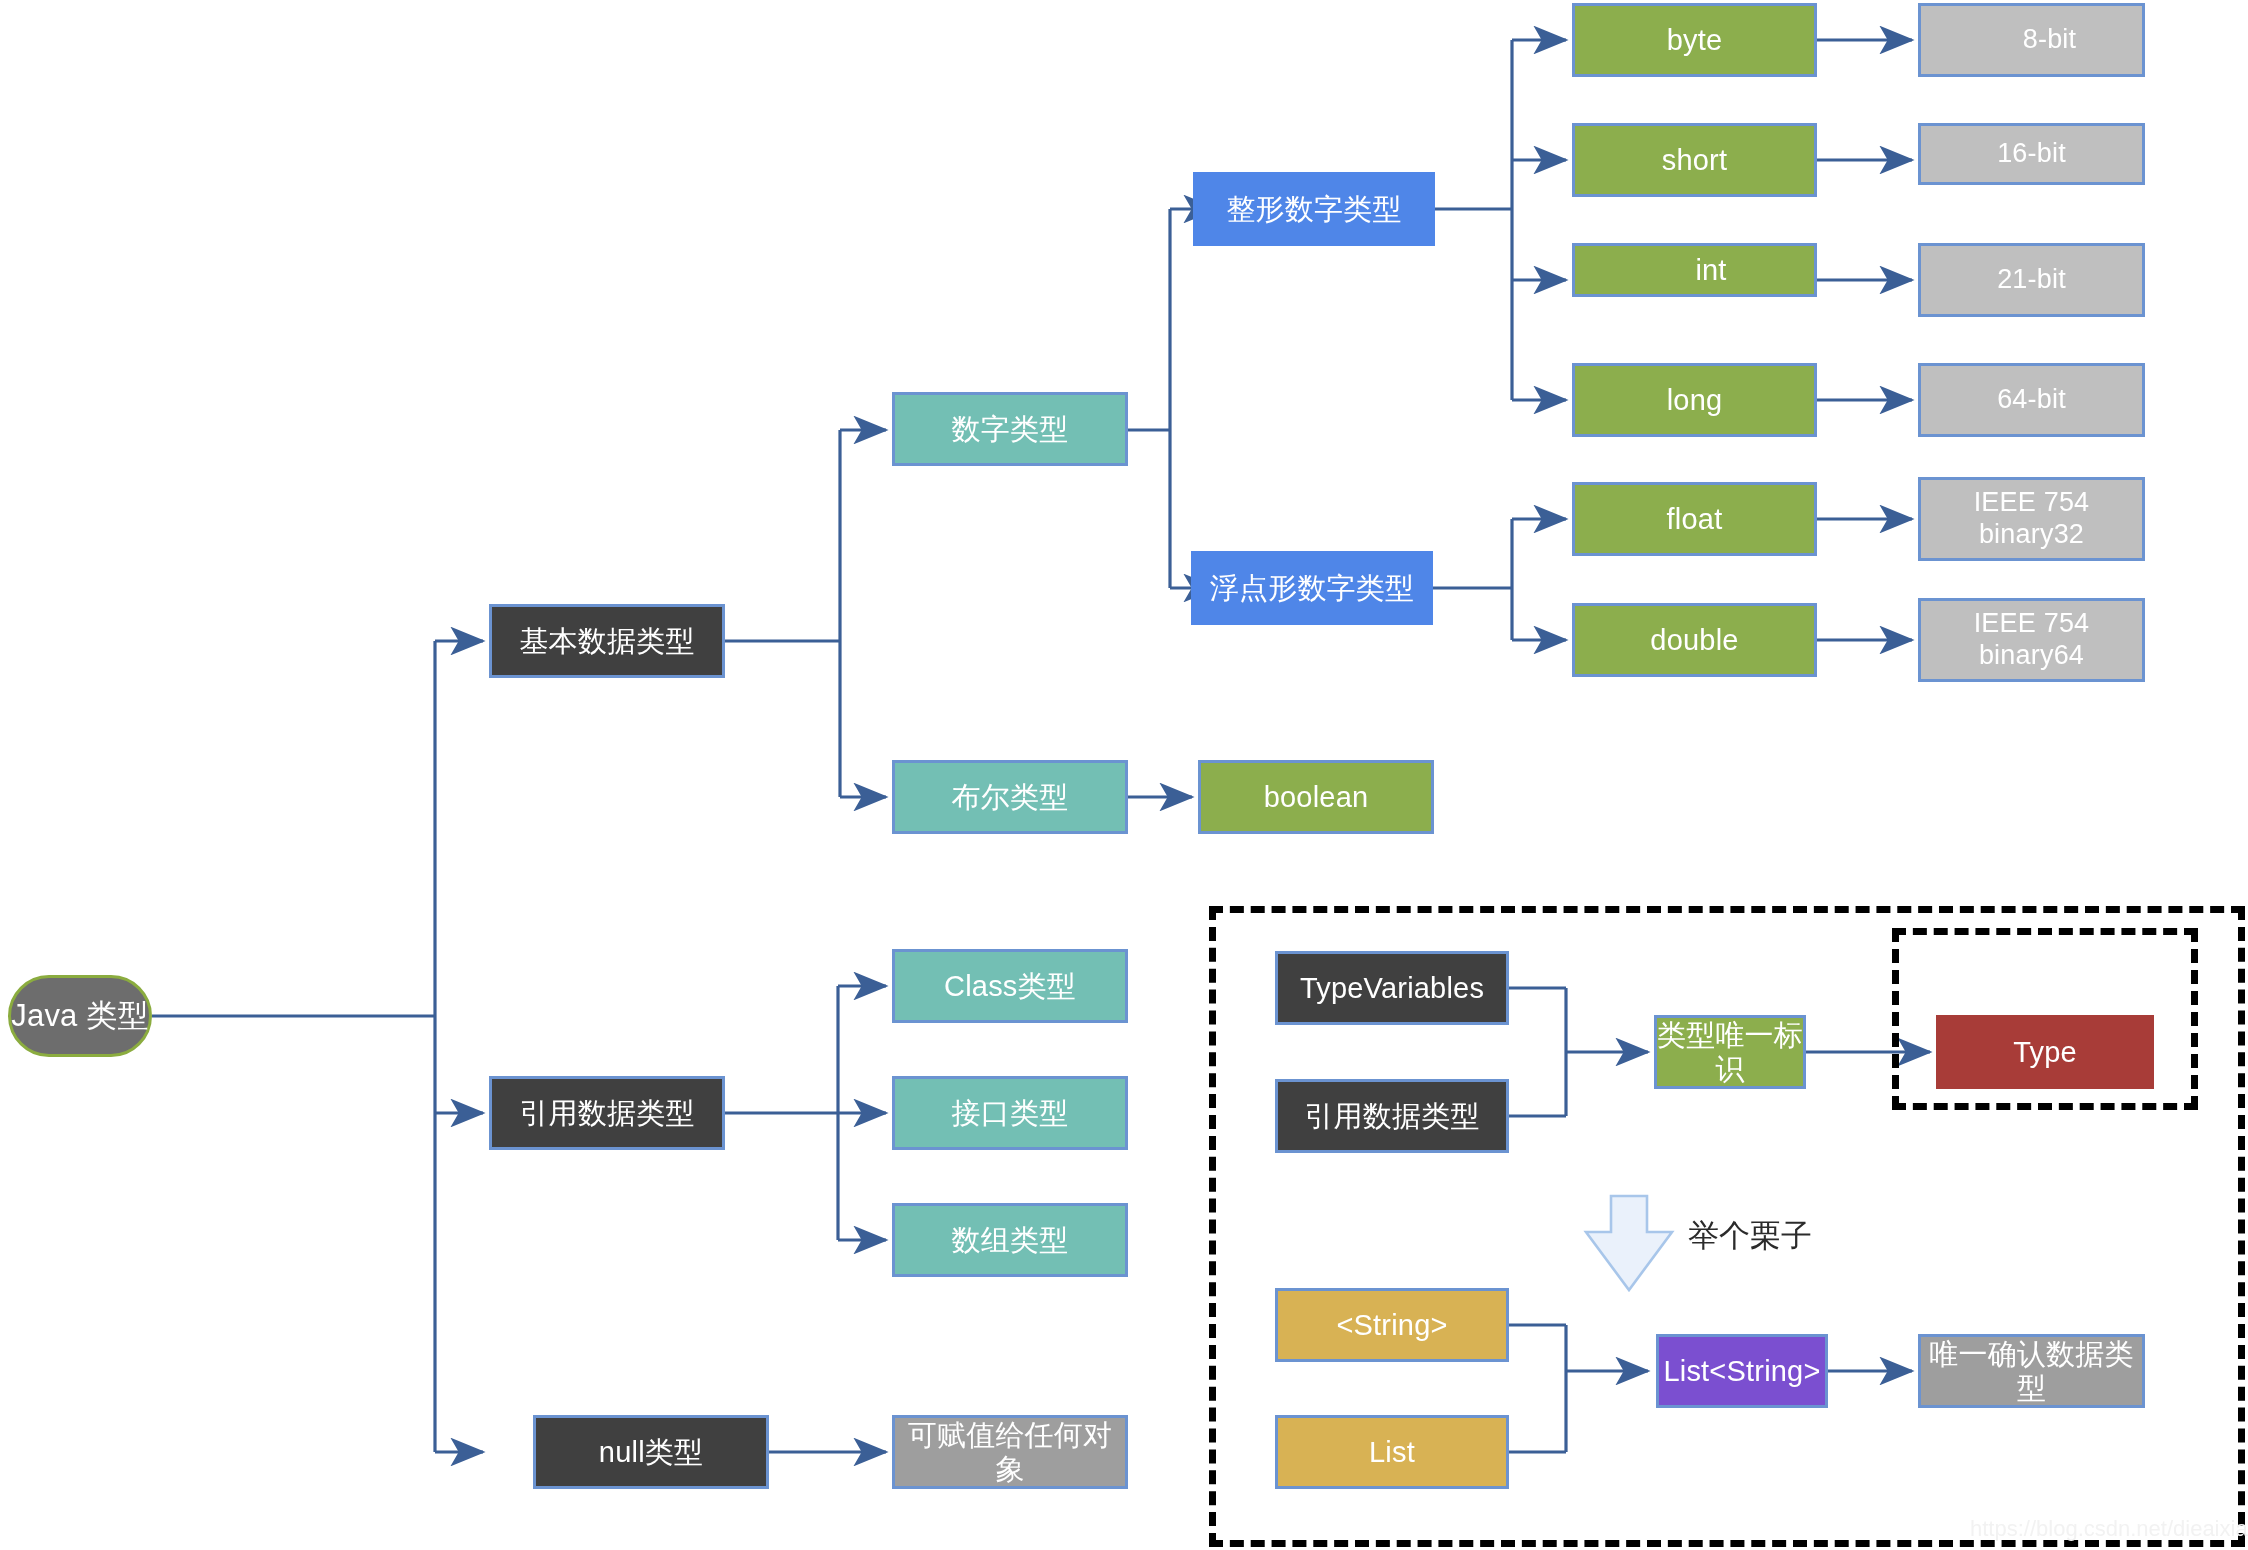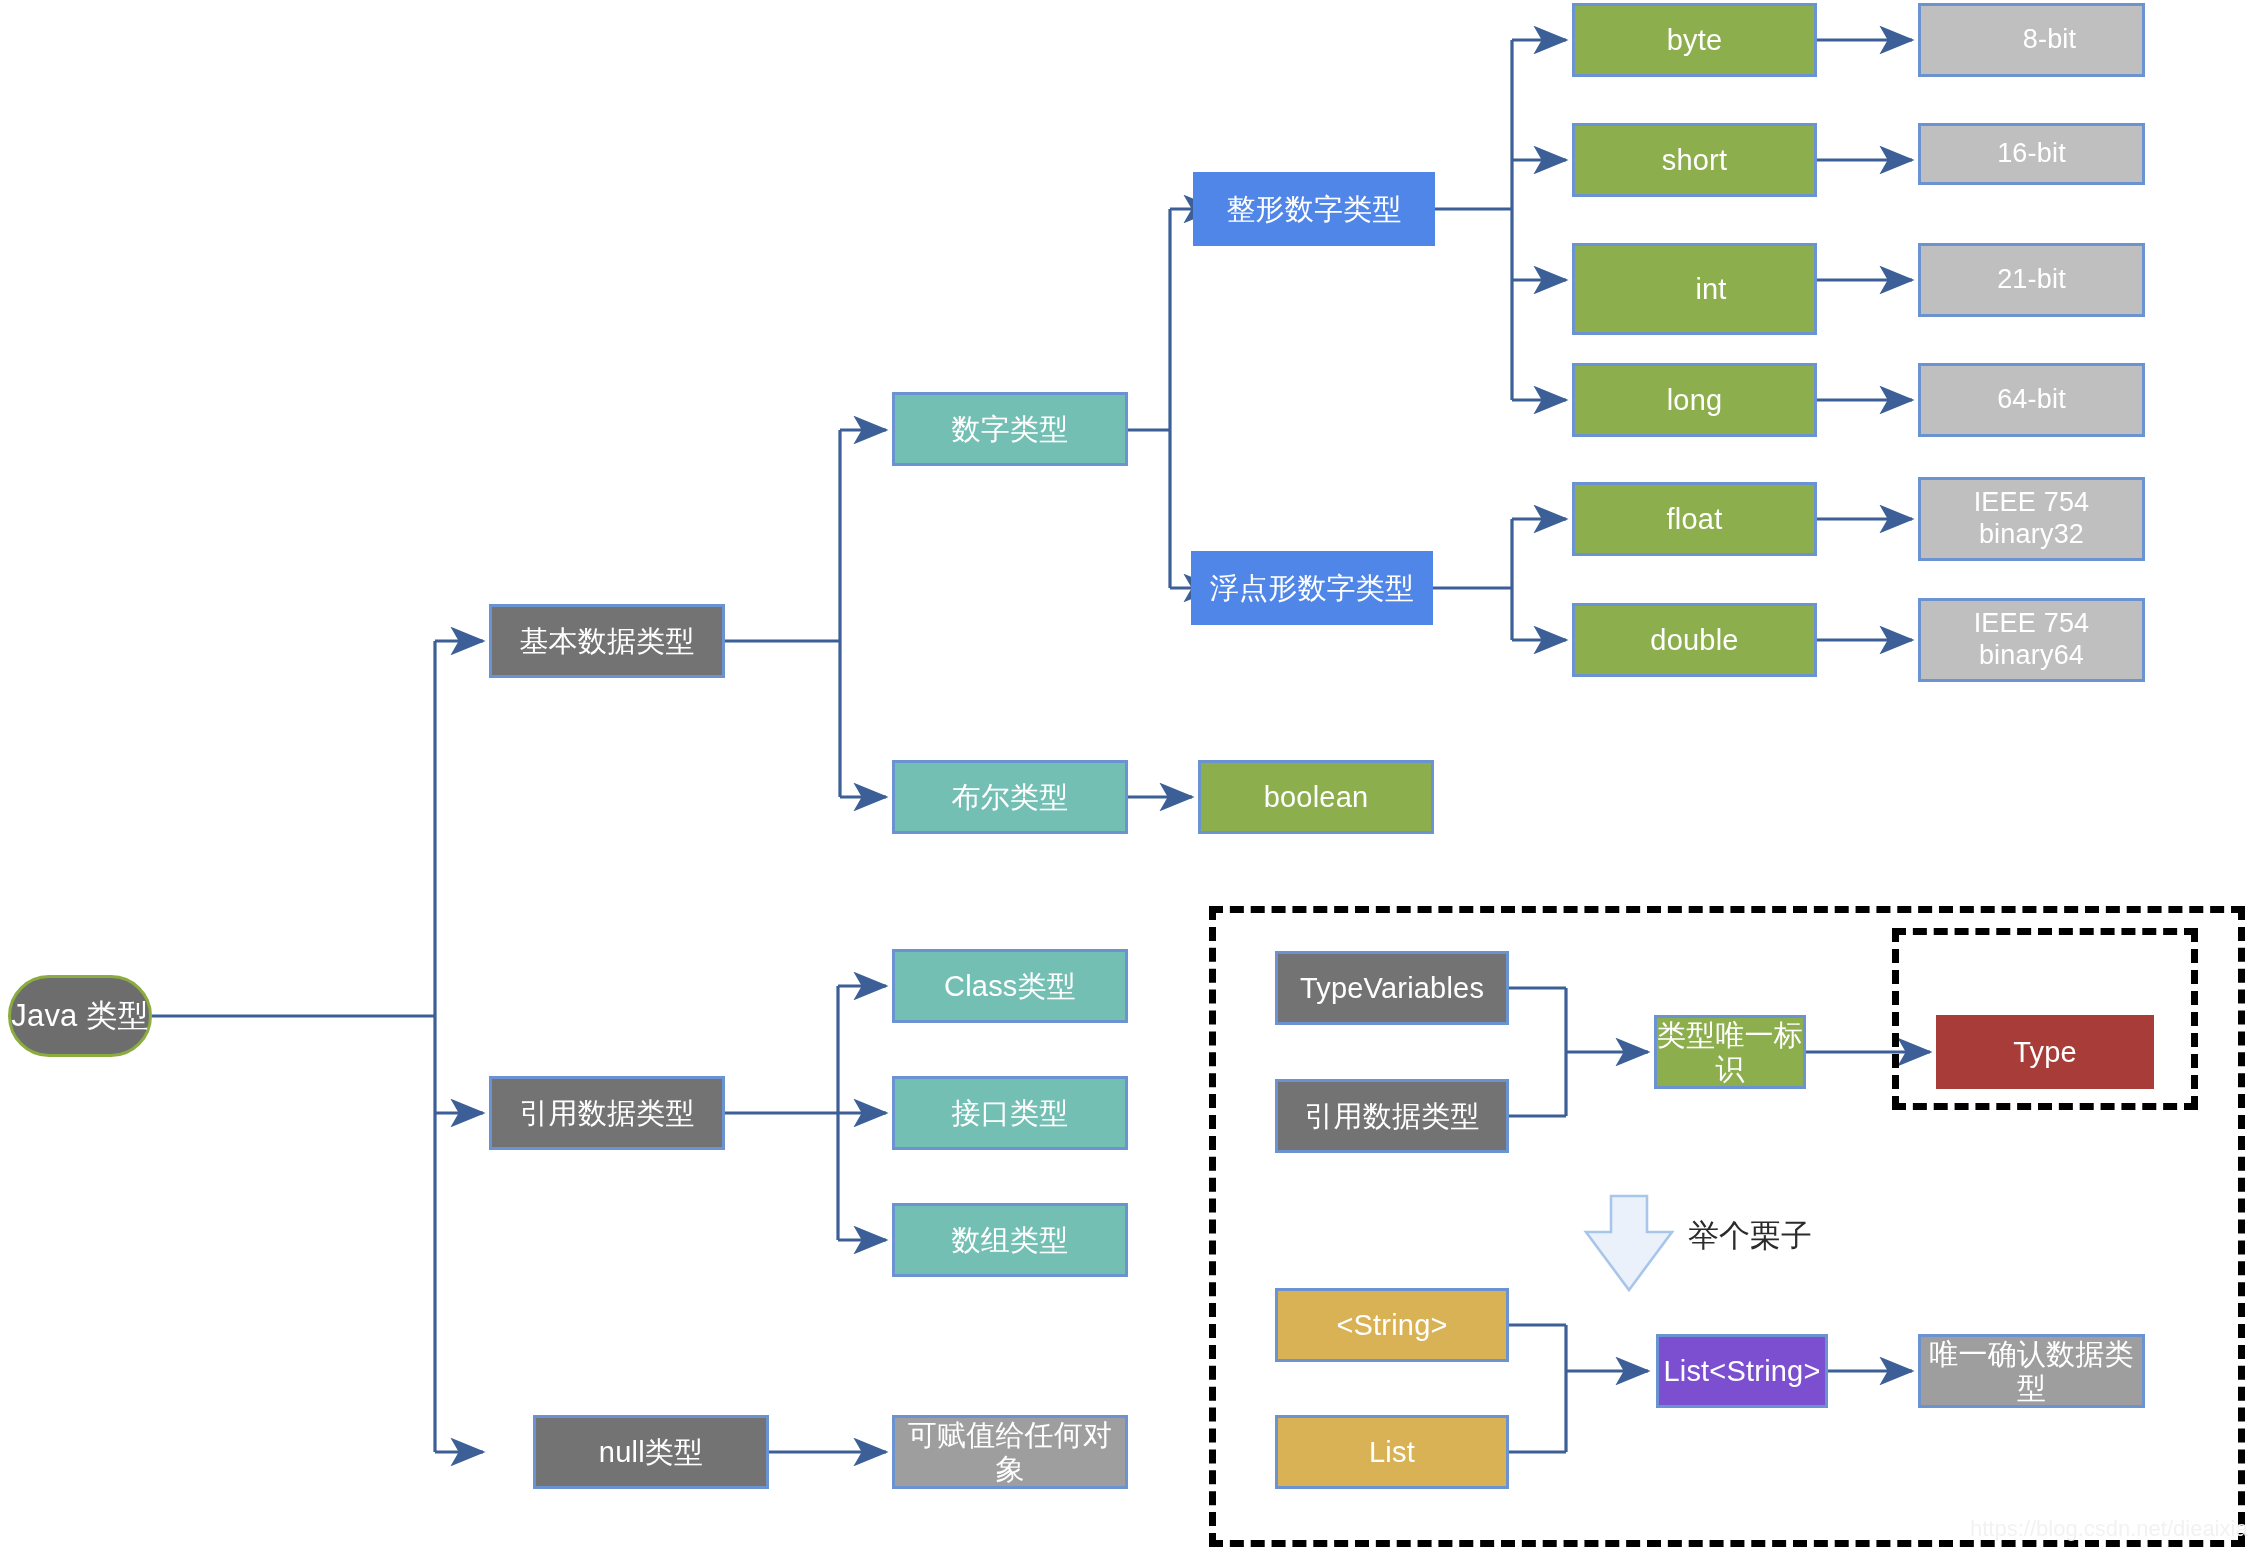--- a/index.html
+++ b/index.html
@@ -37,21 +37,21 @@
     letter-spacing: 0.2px;
   }
   
   .n-root {
     background: #6d6d6d;
     border: 3px solid #8bac3f;
     border-radius: 46px;
     font-size: 31px;
   }
   .n-red {
-    background: #737373;
+    background: #404040;
     border: 3px solid #6b93d1;
     font-size: 29px;
   }
   .n-teal {
     background: #73bfb4;
     border: 3px solid #6b93d1;
     font-size: 29px;
   }
   .n-blue {
     background: #4f86e8;
@@ -209,21 +209,21 @@
   <div class="node n-red" style="left:489px; top:1415px; width:236px; height:74px;margin-left:44px;">null类型</div>
 
   <div class="node n-teal" style="left:892px; top:392px; width:236px; height:74px;">数字类型</div>
   <div class="node n-teal" style="left:892px; top:760px; width:236px; height:74px;">布尔类型</div>
 
   <div class="node n-blue" style="left:1193px; top:172px; width:242px; height:74px;">整形数字类型</div>
   <div class="node n-blue" style="left:1191px; top:551px; width:242px; height:74px;">浮点形数字类型</div>
 
   <div class="node n-green" style="left:1572px; top:3px; width:245px; height:74px;">byte</div>
   <div class="node n-green" style="left:1572px; top:123px; width:245px; height:74px;">short</div>
-  <div class="node n-green" style="left:1572px; top:243px; width:245px; height:92px;padding-left:33px;">int</div>
+  <div class="node n-green" style="left:1572px; top:243px; width:245px; height:54px;padding-left:33px;">int</div>
   <div class="node n-green" style="left:1572px; top:363px; width:245px; height:74px;">long</div>
   <div class="node n-green" style="left:1572px; top:482px; width:245px; height:74px;">float</div>
   <div class="node n-green" style="left:1572px; top:603px; width:245px; height:74px;">double</div>
   <div class="node n-green" style="left:1198px; top:760px; width:236px; height:74px;">boolean</div>
 
   <div class="node n-gray" style="left:1918px; top:3px; width:227px; height:74px;padding-left:36px;">8-bit</div>
   <div class="node n-gray" style="left:1918px; top:123px; width:227px; height:62px;">16-bit</div>
   <div class="node n-gray" style="left:1918px; top:243px; width:227px; height:74px;">21-bit</div>
   <div class="node n-gray" style="left:1918px; top:363px; width:227px; height:74px;">64-bit</div>
   <div class="node n-gray" style="left:1918px; top:477px; width:227px; height:84px;">IEEE 754

